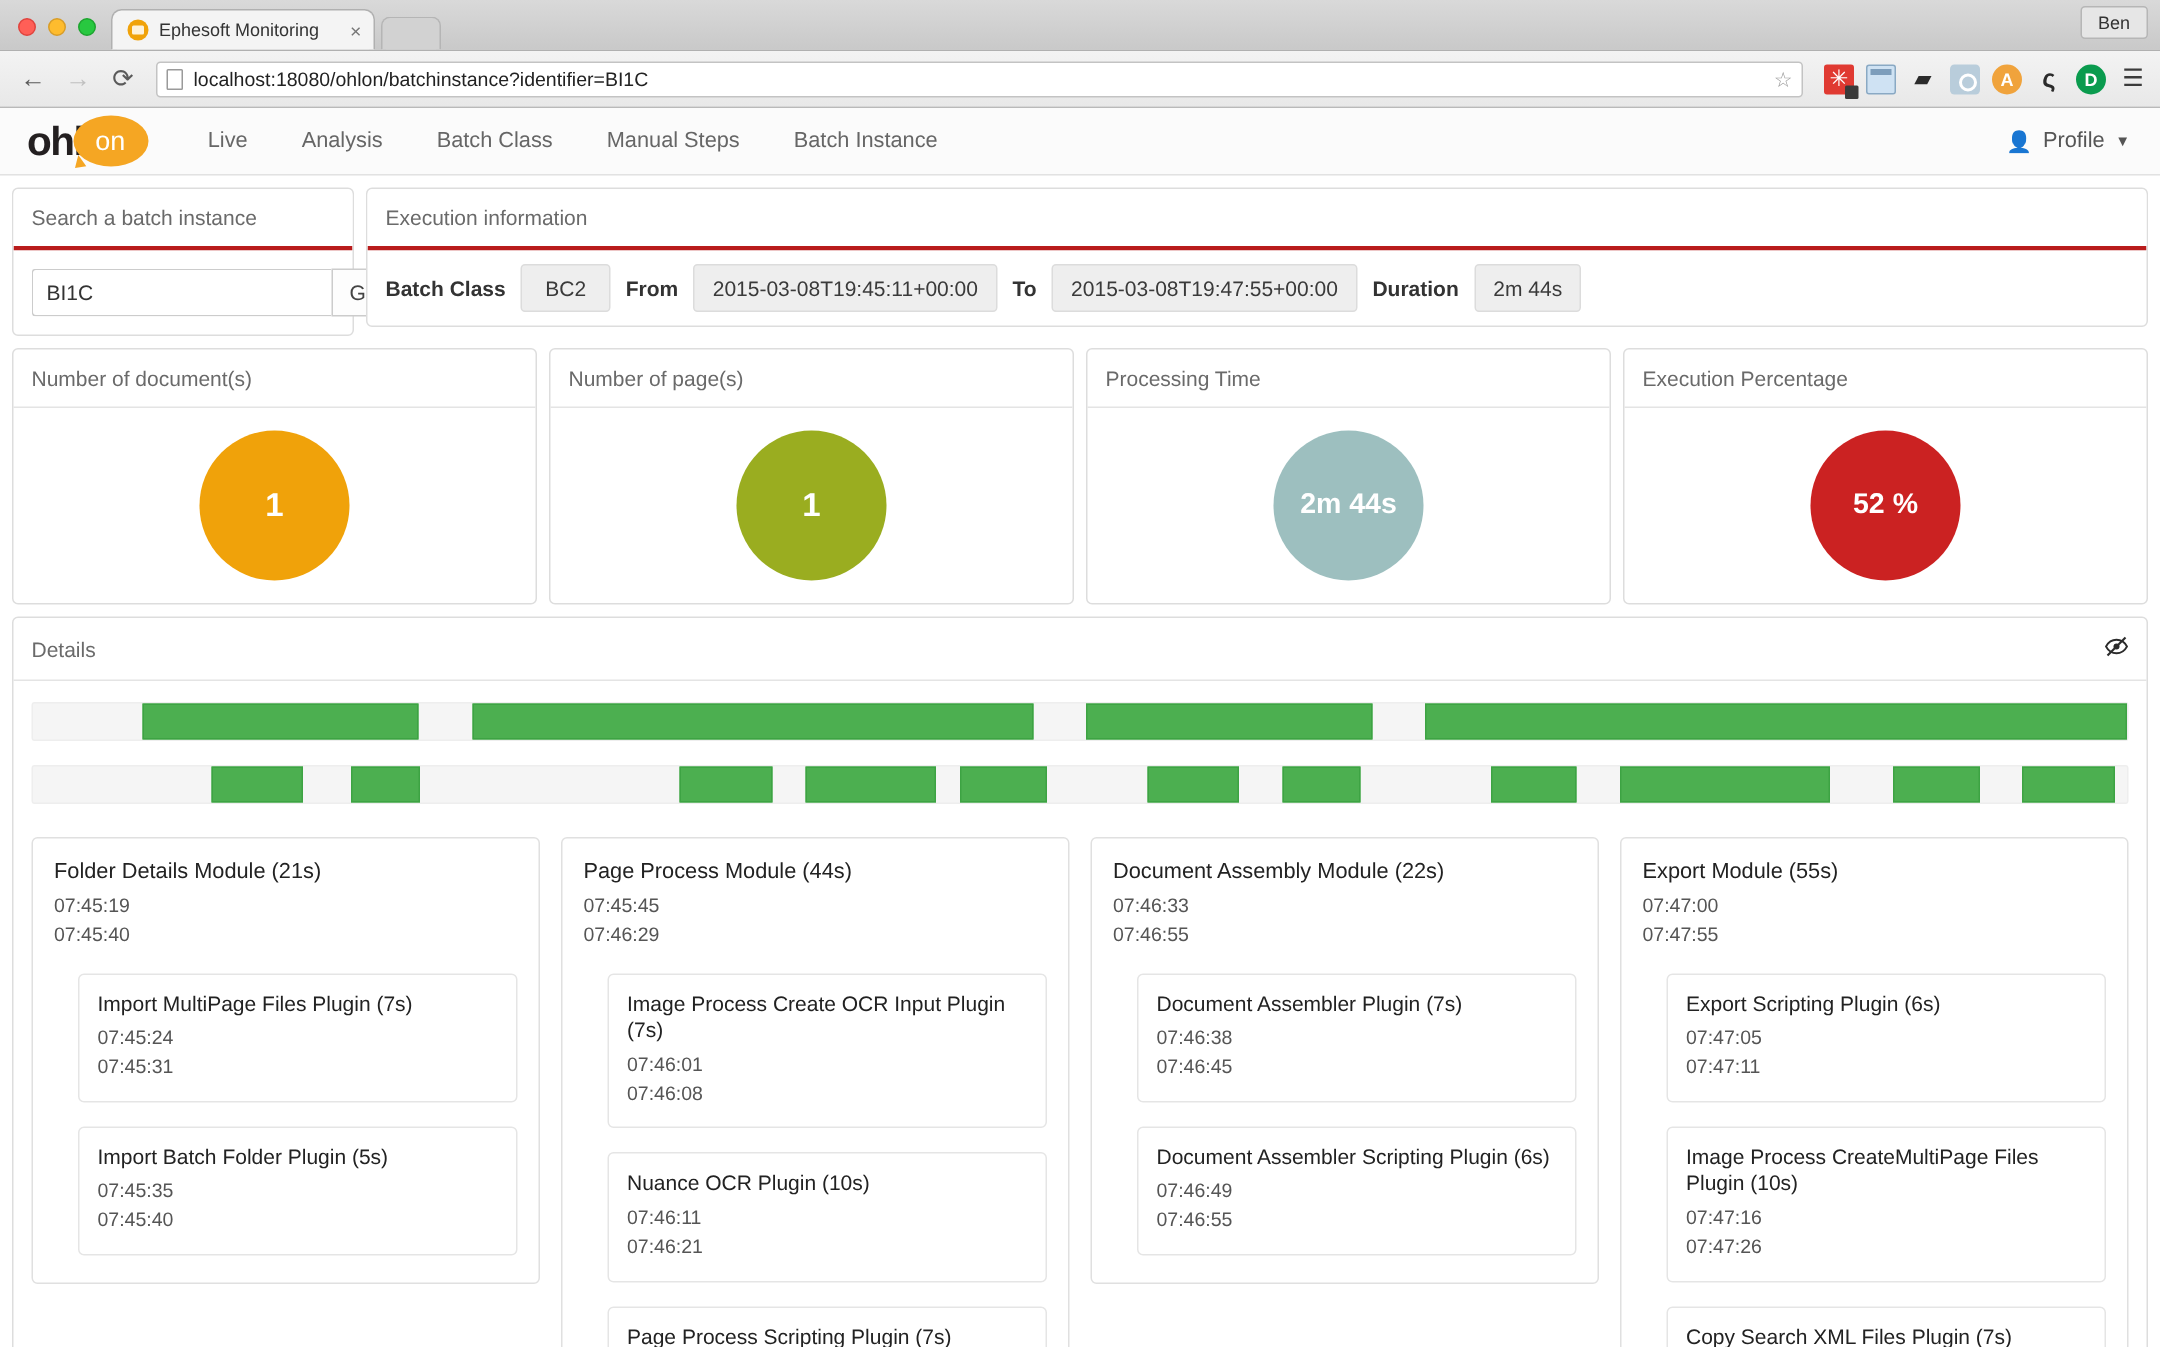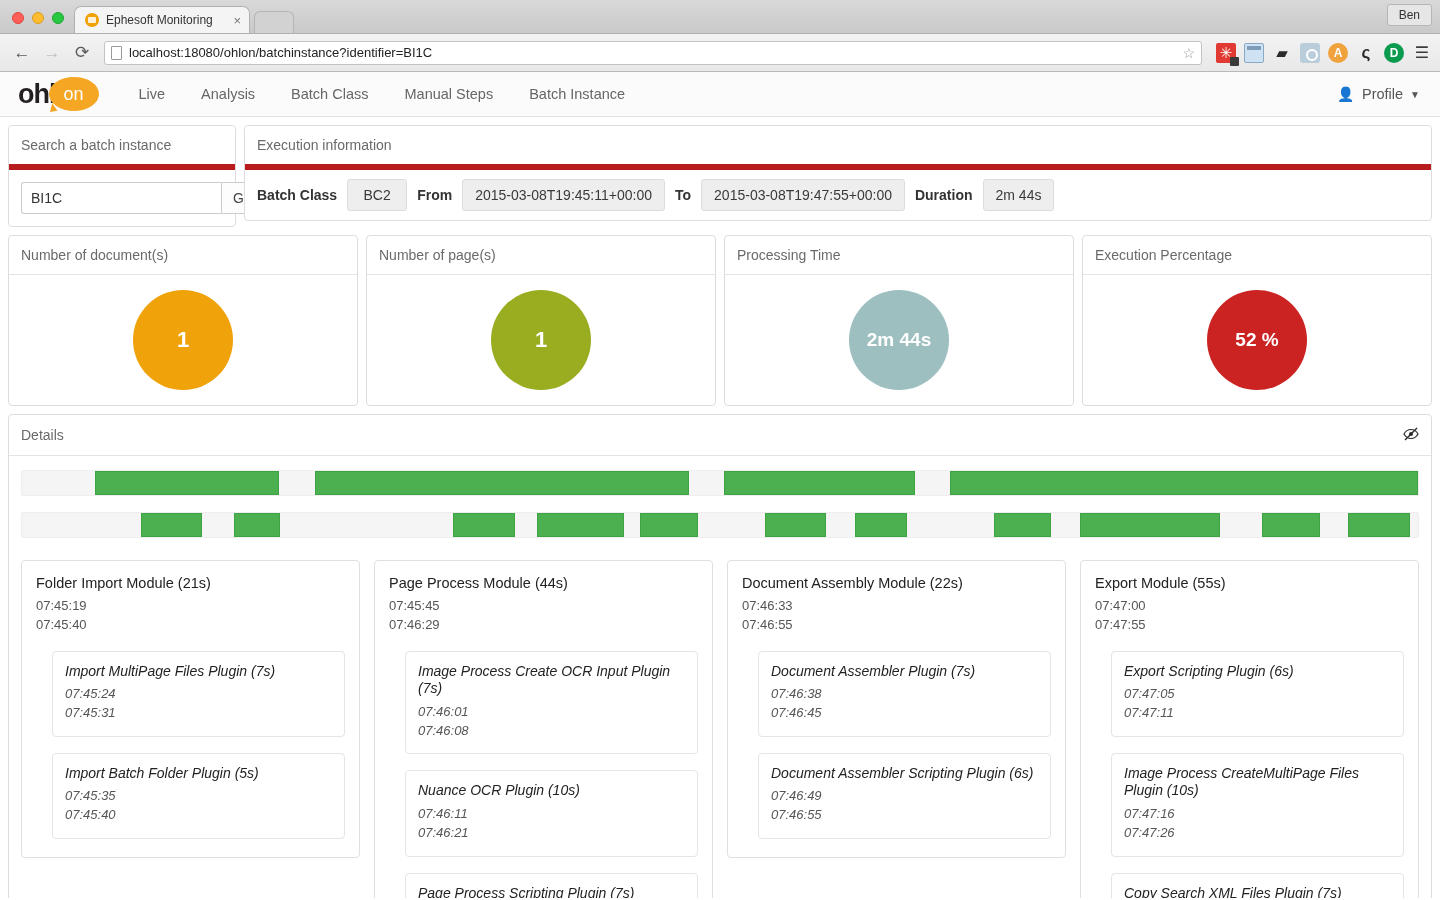--- a/index.html
+++ b/index.html
@@ -131,21 +131,21 @@
   }
   .profile .person { font-size: 14px; color:#777; }
   .profile .caret { font-size: 10px; }
 
   
   .row-top { display:flex; padding: 8px 8px 0 8px; gap: 8px; align-items: flex-start; }
 
   .panel { background:#fff; border:1px solid #dddddd; border-radius:4px; }
   .panel-head {
     padding: 11px 12px; font-size: 14px; color:#6a6a6a;
-    border-bottom: 6px solid #b91c1c; background:#fff; border-radius: 4px 4px 0 0;
+    border-bottom: 3px solid #b91c1c; background:#fff; border-radius: 4px 4px 0 0;
   }
   .panel-body { padding: 12px; }
 
   .search-panel { width: 228px; flex: 0 0 228px; }
   .search-group { display:flex; width: 180px; }
   .search-input {
     flex:1 1 auto; height: 32px; border:1px solid #cccccc; border-right:none;
     border-radius: 3px 0 0 3px; padding: 0 9px; font-size: 14px; color:#333;
     font-family:"Liberation Sans", sans-serif; background:#fff; outline:none;
   }
@@ -201,21 +201,21 @@
   
   .modules { display:flex; padding: 4px 12px 12px 12px; gap: 14px; align-items: flex-start; }
   .module {
     flex: 1 1 0; border:1px solid #e0e0e0; border-radius:4px; background:#fff;
     padding: 14px 14px 18px 14px;
   }
   .module-title { font-size: 14.5px; color:#222; margin-bottom: 6px; }
   .ts { font-size: 13px; color:#555; line-height: 1.45; }
   .plugin {
     margin: 16px 0 0 16px; border:1px solid #e5e5e5; border-radius:4px;
-    padding: 11px 12px 13px 12px; background:#fff;font-style:italic;
+    padding: 11px 12px 13px 12px; background:#fff;
   }
   .plugin-title { font-size: 14px; color:#222; margin-bottom: 5px; line-height:1.25; }
 </style>
 </head>
 <body>
 
 <div class="browser">
 
   <div class="chrome-tabbar">
     <div class="traffic">
@@ -356,21 +356,21 @@
             <div class="seg" style="left: 69.6%; width: 4.1%; background: rgb(76, 175, 80);"></div>
             <div class="seg" style="left: 75.8%; width: 10%; background: rgb(76, 175, 80);"></div>
             <div class="seg" style="left: 88.8%; width: 4.2%; background: rgb(76, 175, 80);"></div>
             <div class="seg" style="left: 95%; width: 4.4%; background: rgb(76, 175, 80);"></div>
           </div>
       </div>
 
       <div class="modules">
 
         <div class="module">
-          <div class="module-title">Folder Import Module (21s)</div>
+          <div class="module-title">Folder Details Module (21s)</div>
           <div class="ts">07:45:19</div>
           <div class="ts">07:45:40</div>
           <div class="plugin">
             <div class="plugin-title">Import MultiPage Files Plugin (7s)</div>
             <div class="ts">07:45:24</div>
             <div class="ts">07:45:31</div>
           </div>
           <div class="plugin">
             <div class="plugin-title">Import Batch Folder Plugin (5s)</div>
             <div class="ts">07:45:35</div>

